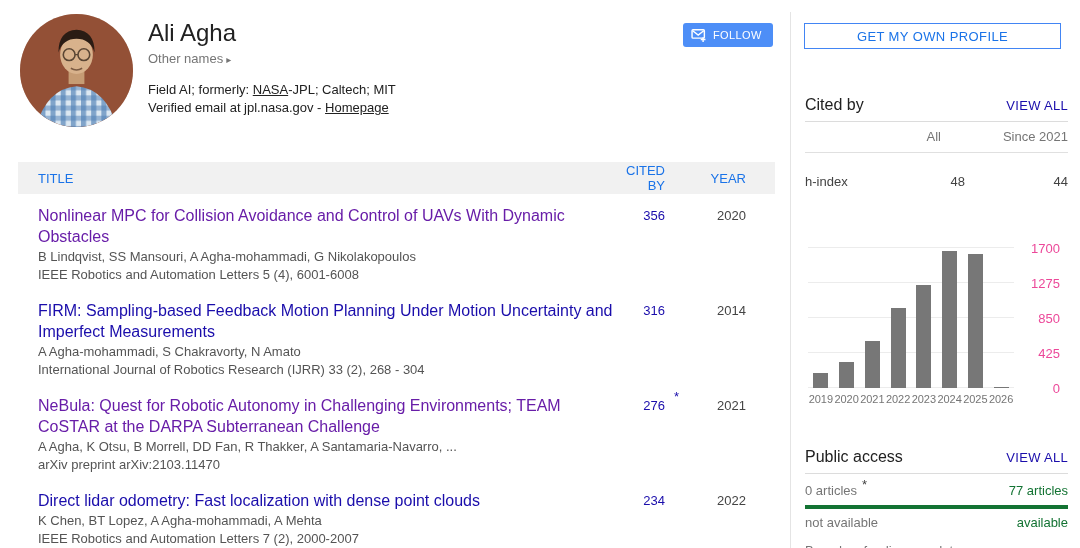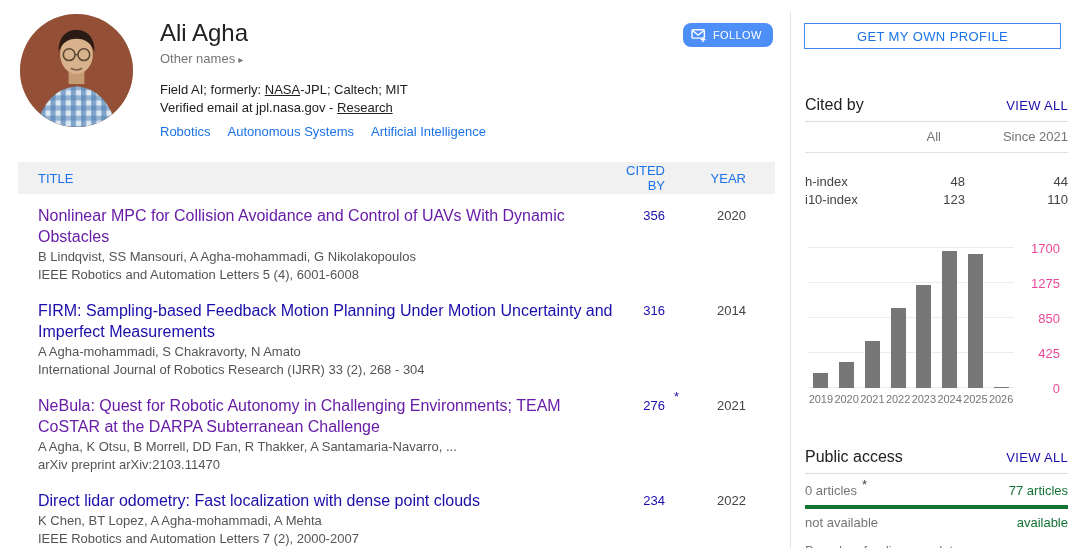--- a/index.html
+++ b/index.html
@@ -6,32 +6,32 @@
   html,body { background:#fff; }
   .screen {
     position:relative; width:1080px; height:548px; overflow:hidden;
     background:#fff; font-family:"Liberation Sans", sans-serif; color:#212121;
   }
   a { text-decoration:none; cursor:pointer; }
 
   
   .avatar { position:absolute; left:20px; top:14px; width:113px; height:113px;
             border-radius:50%; overflow:hidden; cursor:pointer; }
-  .profile-info { position:absolute; left:160px; top:18px; width:500px; }
+  .profile-info { position:absolute; left:148px; top:18px; width:500px; }
   .profile-name { font-size:24px; font-weight:400; color:#212121; line-height:30px; }
   .other-names { margin-top:3px; font-size:13px; color:#757575; cursor:pointer; }
   .other-names .arrow { font-size:10px; margin-left:3px; color:#757575; }
   .affil-line { margin-top:15px; font-size:13px; color:#212121; line-height:18px; }
   .affil-line a, .verified-line a { color:#212121; text-decoration:underline;text-align:right; }
   .verified-line { font-size:13px; color:#212121; line-height:18px; }
   .interests { margin-top:7px; display:flex; gap:17px; }
   .interest { font-size:13px; color:#1a73e8; }
 
   .follow-btn { position:absolute; left:683px; top:23px; height:24px;
-    background:#4d8ef7; border:none; border-radius:8px; color:#fff;
+    background:#4d8ef7; border:none; border-radius:3px; color:#fff;
     font-family:"Liberation Sans",sans-serif; font-size:11px; font-weight:500;
     letter-spacing:.4px; padding:0 11px 0 8px; display:flex; align-items:center;
     gap:6px; cursor:pointer; }
 
   
   .pub-header { position:absolute; left:18px; top:162px; width:757px; height:32px;
     background:#f1f1f1; display:flex; align-items:center; padding-left:20px;
     font-size:13px; color:#1a73e8; }
   .col-title { width:575px; cursor:pointer; }
   .col-cited { width:52px; text-align:right; cursor:pointer; }
@@ -121,27 +121,22 @@
 
   <div class="profile-info">
     <div class="profile-name">Ali Agha</div>
     <div class="other-names">
       <span>Other names</span><span class="arrow">▸</span>
     </div>
     <div class="affil-line">
       <span>Field AI; formerly: </span><a>NASA</a><span>-JPL; Caltech; MIT</span>
     </div>
     <div class="verified-line">
-      <span>Verified email at jpl.nasa.gov - </span><a>Research</a>
-    </div>
-    <div class="interests" id="interests">
-        <a class="interest">Robotics</a>
-        <a class="interest">Autonomous Systems</a>
-        <a class="interest">Artificial Intelligence</a>
-      </div>
+      <span>Verified email at jpl.nasa.gov - </span><a>Homepage</a>
+    </div>
   </div>
 
   <button class="follow-btn">
     <span style="display:flex">
       <svg width="16" height="15" viewBox="0 0 20 19">
         <rect x="1.2" y="2.2" width="15.6" height="10.6" rx="1.2" fill="none" stroke="#fff" stroke-width="1.8"></rect>
         <path d="M2 3.4 L9 9 L16 3.4" fill="none" stroke="#fff" stroke-width="1.8"></path>
         <path d="M15.2 11.6 v6 M12.2 14.6 h6" stroke="#fff" stroke-width="1.8"></path>
       </svg>
     </span>
@@ -192,25 +187,20 @@
       <div class="stats-row stats-head">
         <span></span>
         <span>All</span>
         <span>Since 2021</span>
       </div>
       <div id="stats-rows">
           <div class="stats-row data">
             <span>h-index</span>
             <span>48</span>
             <span>44</span>
-          </div>
-          <div class="stats-row data">
-            <span>i10-index</span>
-            <span>123</span>
-            <span>110</span>
           </div>
         </div>
     </div>
 
     <div class="chart">
       <div class="plot" id="plot">
           <div class="gridline" style="bottom: 140px;"></div>
           <div class="gridline" style="bottom: 105px;"></div>
           <div class="gridline" style="bottom: 70px;"></div>
           <div class="gridline" style="bottom: 35px;"></div>

